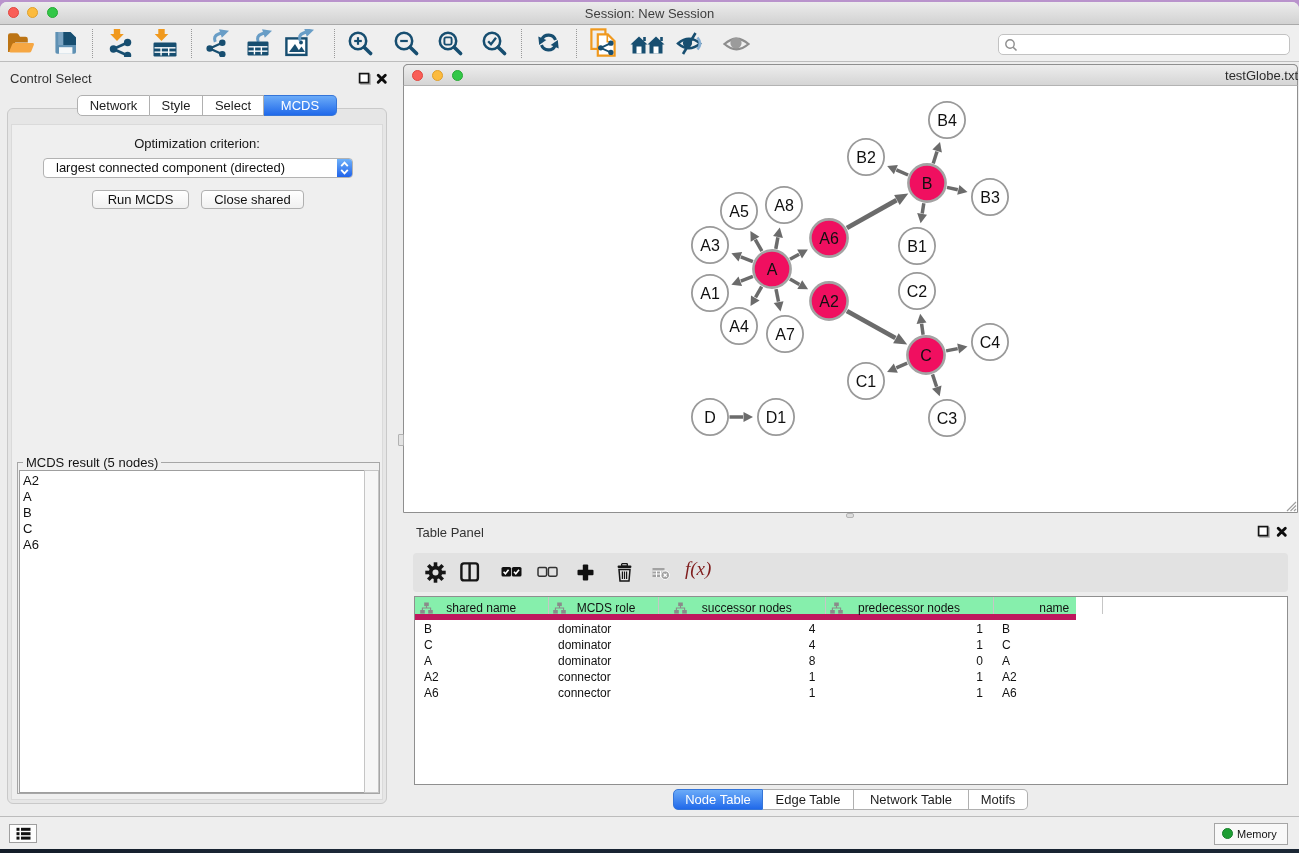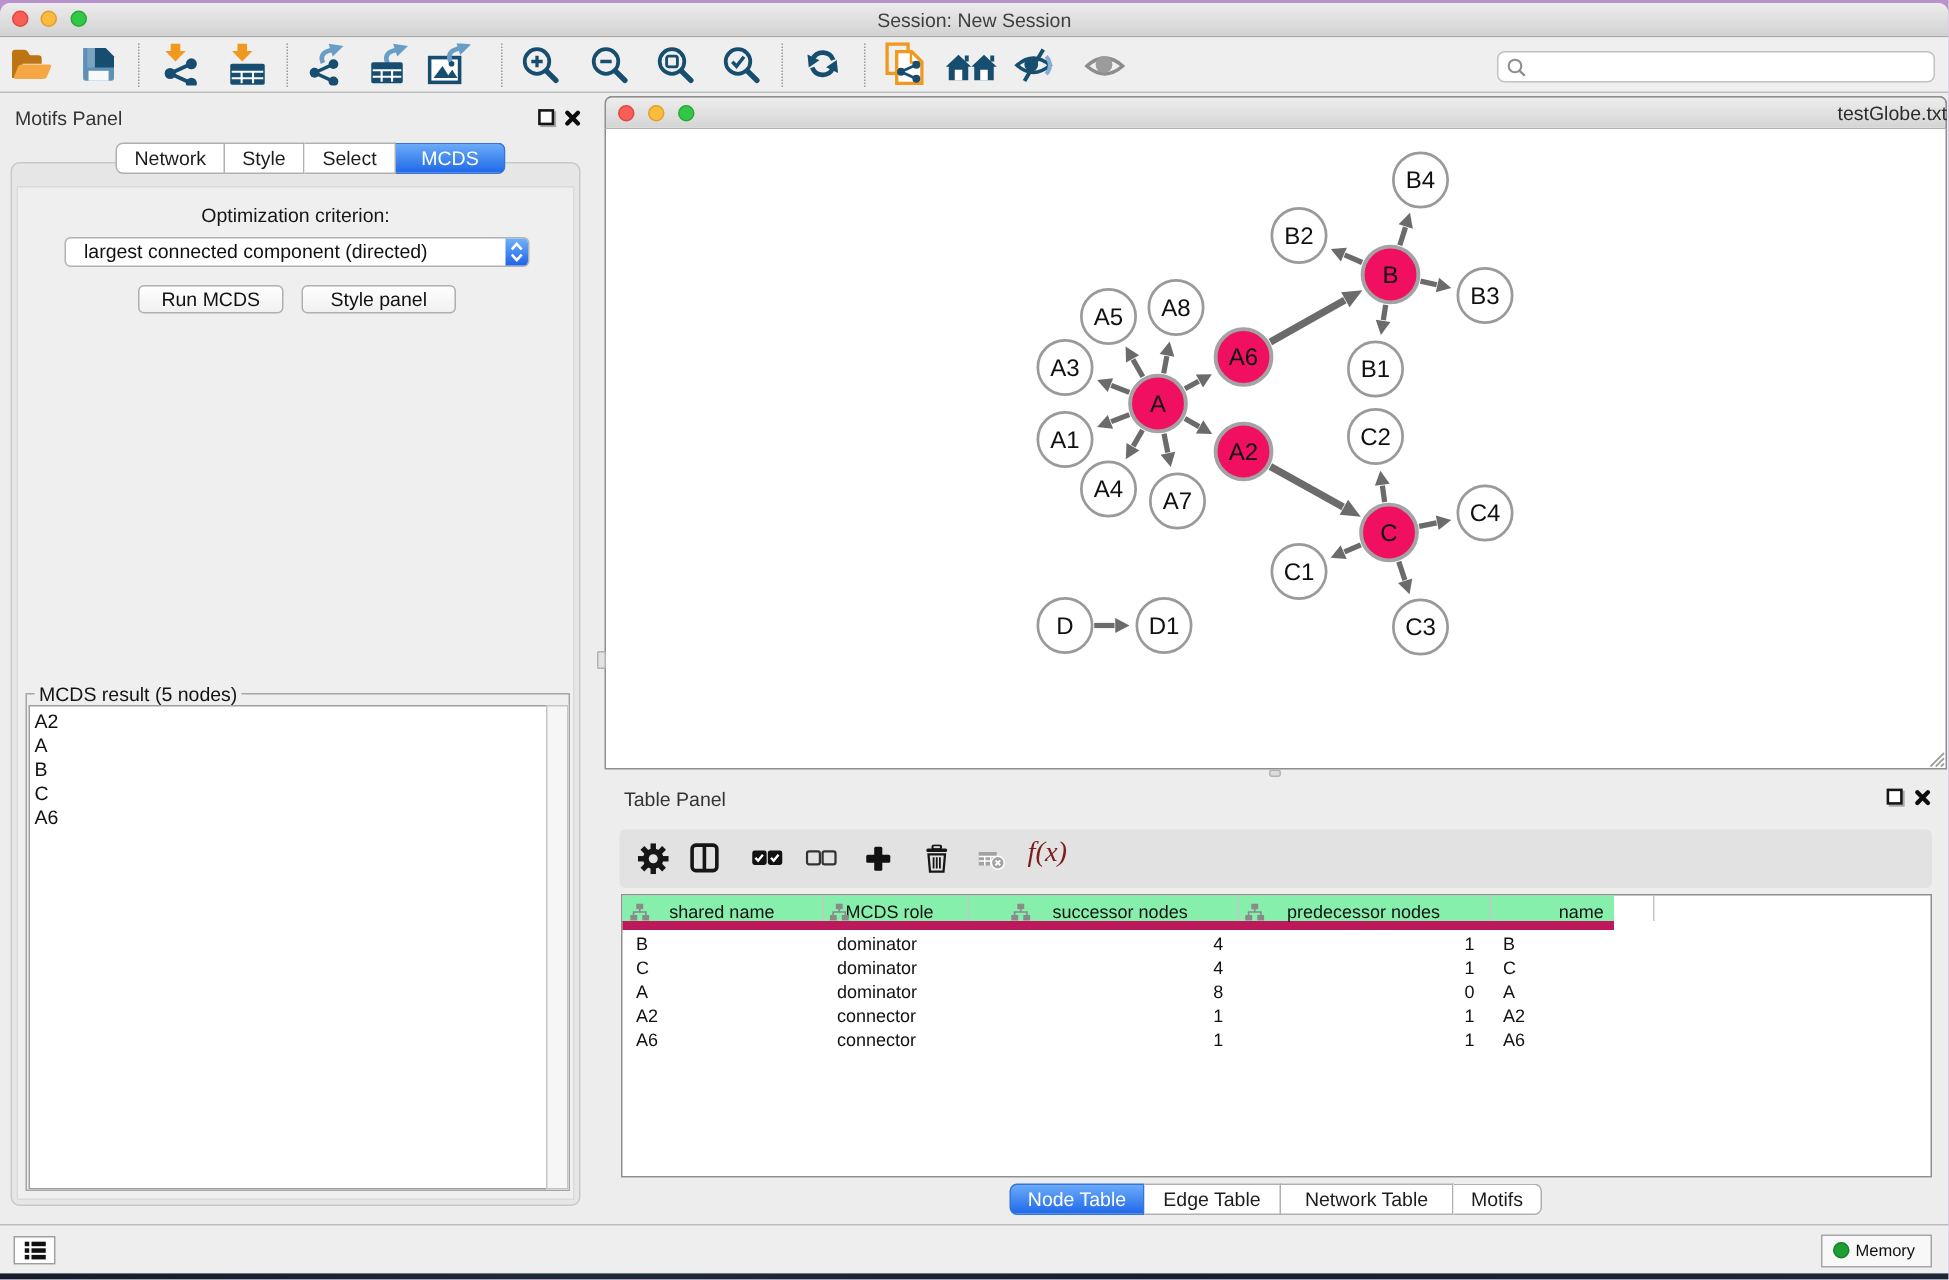--- a/index.html
+++ b/index.html
@@ -140,21 +140,21 @@
   </svg>
 <svg style="position:absolute;left:723px;top:35px" width="27" height="18" viewBox="0 0 27 18">
     <path d="M1.5,9 Q13.5,-1.5 25.5,9 Q13.5,19.5 1.5,9 Z" fill="none" stroke="#8d8d8d" stroke-width="2.3"></path>
     <circle cx="13" cy="8" r="5.6" fill="#9b9b9b"></circle>
   </svg>
 <div class="a" style="left:998px;top:34px;width:292px;height:21px;background:#fff;border:1px solid #c2c2c2;border-radius:5px"></div>
 <svg style="position:absolute;left:1004px;top:38px" width="14" height="14" viewBox="0 0 14 14">
     <circle cx="6" cy="6" r="4.2" stroke="#8e8e8e" stroke-width="1.4" fill="none"></circle>
     <line x1="9.2" y1="9.2" x2="12.5" y2="12.5" stroke="#8e8e8e" stroke-width="1.6"></line>
   </svg>
-<div class="a" style="left:10px;top:71px;font-size:13px;color:#333">Motifs Panel</div>
+<div class="a" style="left:10px;top:71px;font-size:13px;color:#333">Control Select</div>
 <svg style="position:absolute;left:358px;top:72px" width="13" height="13" viewBox="0 0 13 13">
     <rect x="3" y="3" width="9" height="9" fill="none" stroke="#a8a8a8" stroke-width="1.6"></rect>
     <rect x="1.6" y="1.6" width="9" height="9" fill="#fff" stroke="#151515" stroke-width="1.7"></rect>
   </svg>
 <svg style="position:absolute;left:376px;top:73px" width="12" height="12" viewBox="0 0 12 12">
     <path d="M2.2,2.2 L9.3,9.3 M9.3,2.2 L2.2,9.3" stroke="#0d0d0d" stroke-width="2.9" stroke-linecap="round"></path>
   </svg>
 <div class="a" style="left:7px;top:108px;width:380px;height:696px;background:#e6e6e6;border:1px solid #c9c9c9;border-radius:6px"></div>
 <div class="a" style="left:11px;top:124px;width:372px;height:676px;background:#efefef;border:1px solid #dadada"></div>
 <div class="a" style="left:77px;top:95px">
@@ -164,21 +164,21 @@
     <div class="tab sel last" style="width:73px">MCDS</div>
   </div>
 <div class="a" style="left:7px;top:136px;width:380px;text-align:center;font-size:13px;color:#161616">Optimization criterion:</div>
 <div class="a" style="left:43px;top:158px;width:310px;height:20px;background:#fff;border:1px solid #b2b2b2;border-radius:4px;font-size:13px;line-height:18px;color:#101010;padding-left:12px">largest connected component (directed)<div style="position:absolute;right:0;top:0;width:15px;height:18px;background:linear-gradient(#6fb1f9,#2063ea);border-radius:0 3px 3px 0">
       <svg width="9" height="14" viewBox="0 0 9 14" style="position:absolute;left:3px;top:2px">
         <path d="M1.2,5.2 L4.5,1.6 L7.8,5.2" stroke="#fff" stroke-width="1.8" fill="none"></path>
         <path d="M1.2,8.8 L4.5,12.4 L7.8,8.8" stroke="#fff" stroke-width="1.8" fill="none"></path>
       </svg>
     </div></div>
 <div class="a" style="left:92px;top:190px;width:97px;height:19px;background:linear-gradient(#fff,#f0f0f0);border:1px solid #b0b0b0;border-radius:4px;font-size:13px;line-height:17px;text-align:center;color:#111">Run MCDS</div>
-<div class="a" style="left:201px;top:190px;width:103px;height:19px;background:linear-gradient(#fff,#f0f0f0);border:1px solid #b0b0b0;border-radius:4px;font-size:13px;line-height:17px;text-align:center;color:#111">Style panel</div>
+<div class="a" style="left:201px;top:190px;width:103px;height:19px;background:linear-gradient(#fff,#f0f0f0);border:1px solid #b0b0b0;border-radius:4px;font-size:13px;line-height:17px;text-align:center;color:#111">Close shared</div>
 <div class="a" style="left:17px;top:462px;width:363px;height:332px;border:1px solid #a6a6a6"></div>
 <div class="a" style="left:23px;top:455px;background:#efefef;padding:0 3px;font-size:13px;color:#141414">MCDS result (5 nodes)</div>
 <div class="a" style="left:19px;top:470px;width:346px;height:323px;background:#fff;border:1px solid #9f9f9f"></div>
 <div class="a" style="left:364px;top:470px;width:15px;height:323px;background:#f6f6f6;border:1px solid #c5c5c5"></div>
 <div class="a" style="left:23px;top:473px;font-size:13px;color:#111">
     <div style="height:16px;line-height:16px">A2</div>
     <div style="height:16px;line-height:16px">A</div>
     <div style="height:16px;line-height:16px">B</div>
     <div style="height:16px;line-height:16px">C</div>
     <div style="height:16px;line-height:16px">A6</div>
@@ -329,21 +329,21 @@
     <line x1="0.5" y1="9" x2="12.5" y2="9" stroke="#fff" stroke-width="1"></line>
     <line x1="4.5" y1="6" x2="4.5" y2="12" stroke="#fff" stroke-width="1"></line>
     <line x1="8.5" y1="6" x2="8.5" y2="12" stroke="#fff" stroke-width="1"></line>
     <circle cx="13.2" cy="10.2" r="4.3" fill="#a2a2a2" stroke="#fff" stroke-width="1"></circle>
     <path d="M11.6,8.6 l3.2,3.2 M14.8,8.6 l-3.2,3.2" stroke="#fff" stroke-width="1.3"></path>
   </svg>
 <div class="a" style="left:685px;top:558px;font-family:'Liberation Serif',serif;font-style:italic;font-size:19px;color:#7f1d1d">f(x)</div>
 <div class="a" style="left:414px;top:596px;width:874px;height:189px;background:#fff;border:1px solid #8f8f8f"></div>
 <div class="a" style="left:415px;top:597px;width:661px;height:23px;background:#86efac;border-bottom:6px solid #be185d">
     <div class="hcell" style="left:0px;width:133.5px;">shared name</div>
-    <div class="hcell" style="left:126px;width:105px;">MCDS role</div>
+    <div class="hcell" style="left:139px;width:105px;">MCDS role</div>
     <div class="hcell" style="left:254px;width:156.5px;">successor nodes</div>
     <div class="hcell" style="left:410.5px;width:168.0px;">predecessor nodes</div>
     <div class="hcell" style="left:605px;width:82.5px;text-indent:-13px;text-align:center;">name</div>
   </div>
 <svg style="position:absolute;left:419.5px;top:602px" width="13" height="12" viewBox="0 0 13 12">
     <rect x="4.2" y="0.5" width="4.6" height="3.6" fill="#8a8a8a"></rect>
     <path d="M6.5,4 V6 M2.4,8.5 V6 H10.6 V8.5" stroke="#8a8a8a" stroke-width="1.1" fill="none"></path>
     <rect x="0.2" y="8" width="4.6" height="3.6" fill="#8a8a8a"></rect>
     <rect x="8.2" y="8" width="4.6" height="3.6" fill="#8a8a8a"></rect>
   </svg>

